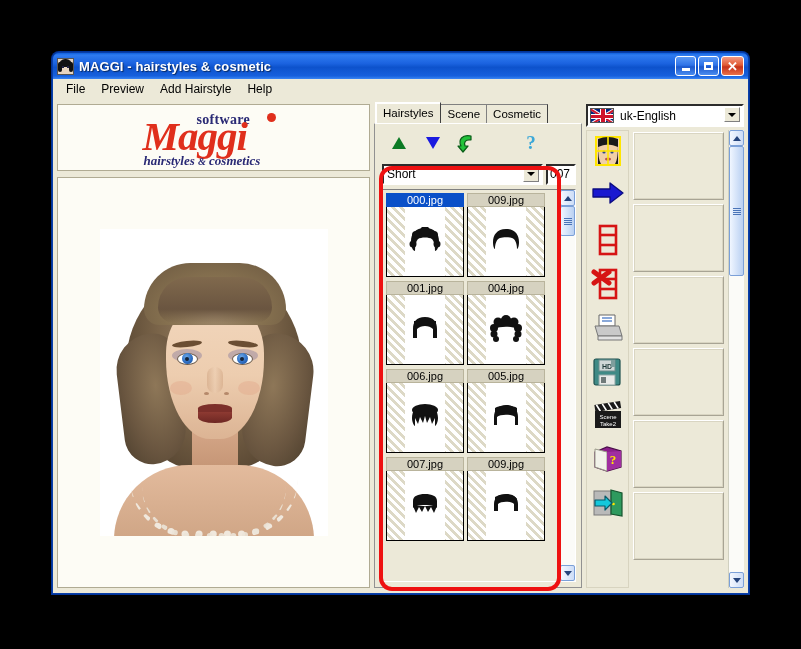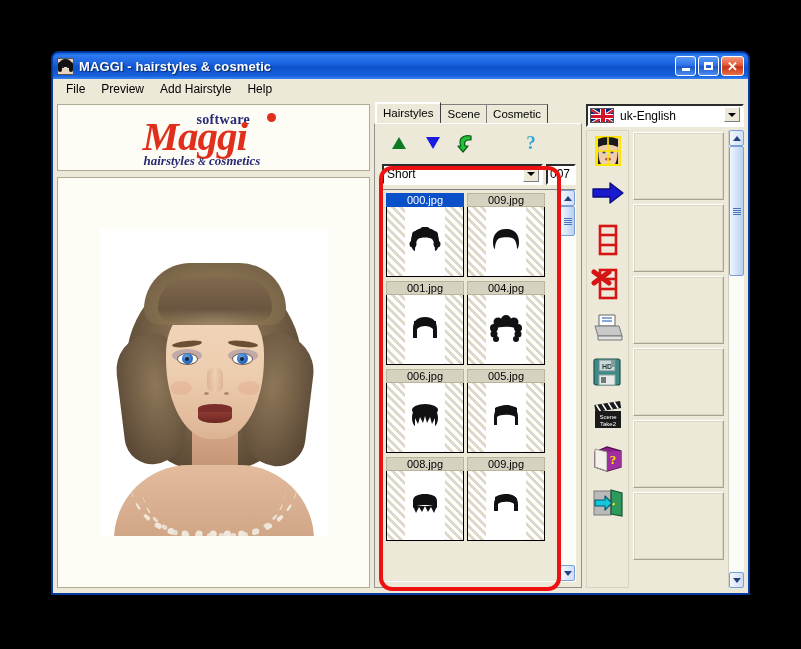--- a/index.html
+++ b/index.html
@@ -746,21 +746,21 @@
                 <div class="thumb-img">
                   <div class="thumb-inner">
                     <svg viewBox="0 0 34 30" width="34" height="30">
                       <path d="M17 2 C9 2 5 7 5 14 L5 22 L8 22 L8 14 C11 11 23 11 26 14 L26 22 L29 22 L29 14 C29 7 25 2 17 2 Z" fill="#111"></path>
                       <path d="M6 5 C10 2 24 2 28 5 L28 11 C24 8 10 8 6 11 Z" fill="#111"></path>
                     </svg>
                   </div>
                 </div>
               </div>
               <div class="thumb-cell">
-                <div class="thumb-label">008.jpg</div>
+                <div class="thumb-label">007.jpg</div>
                 <div class="thumb-img">
                   <div class="thumb-inner">
                     <svg viewBox="0 0 34 30" width="34" height="30">
                       <path d="M5 10 C5 5 10 3 17 3 C24 3 29 5 29 10 L29 17 C25 13 9 13 5 17 Z" fill="#111"></path>
                       <path d="M5 15 L8 22 L11 16 L14 21 L17 15 L20 21 L23 16 L26 22 L29 15 Z" fill="#111"></path>
                     </svg>
                   </div>
                 </div>
               </div>
               <div class="thumb-cell">

